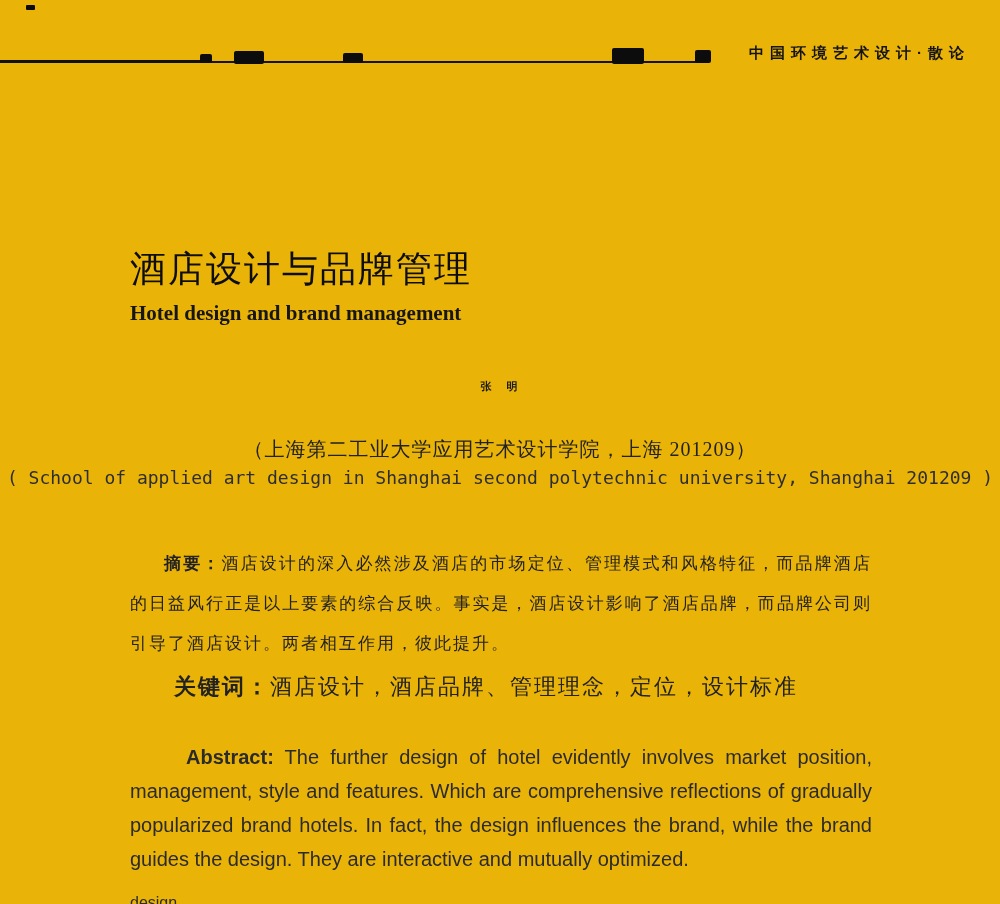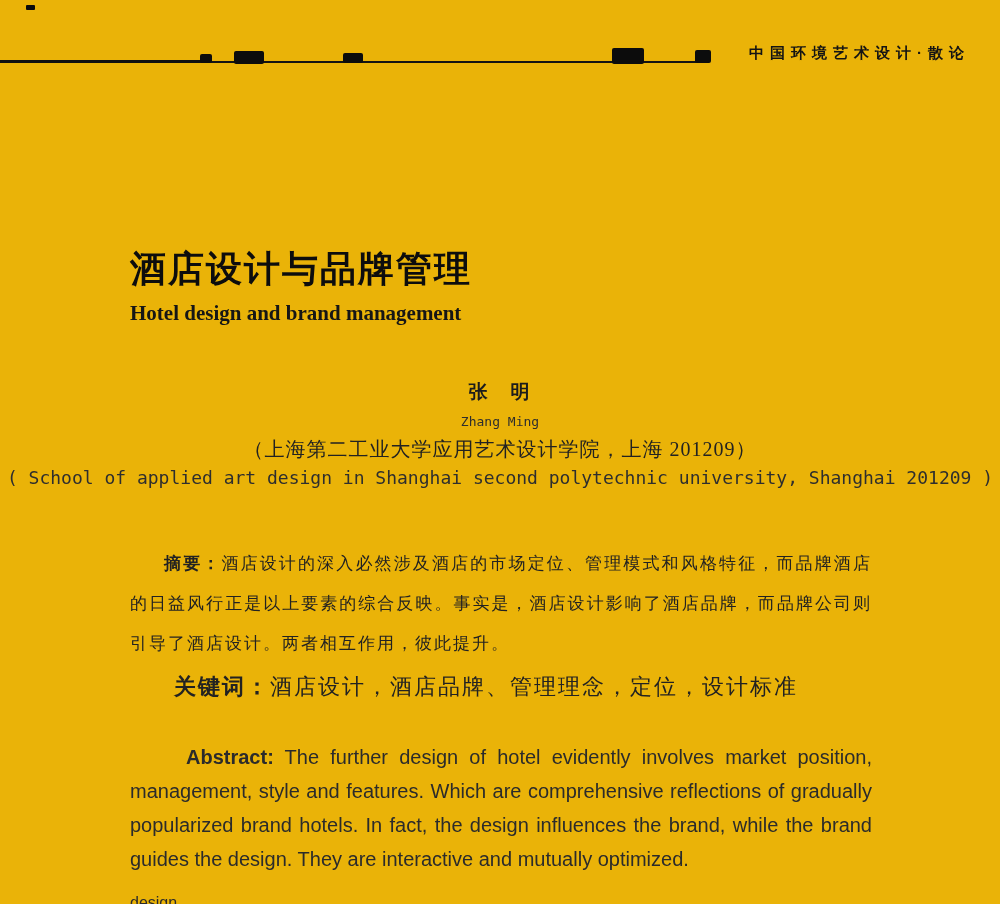--- a/index.html
+++ b/index.html
@@ -27,32 +27,32 @@
   .journal-label {
     position: absolute; right: 30px; top: 44px;
     font-family: "Liberation Sans", "DejaVu Sans", sans-serif;
     font-size: 15px; font-weight: bold; letter-spacing: 6px; color: #141414;
     white-space: nowrap;
   }
 
   
   .title-cn {
     position: absolute; left: 130px; top: 245px;
-    font-size: 36px; font-weight: bold; letter-spacing: 2px; color: #0d0d0d;
+    font-size: 36px; font-weight: normal; letter-spacing: 2px; color: #0d0d0d;
     white-space: nowrap;
   }
   .title-en {
     position: absolute; left: 130px; top: 301px;
     font-size: 21px; font-weight: bold; color: #161616;
     white-space: nowrap;
   }
 
   
   .center { position: absolute; left: 0; width: 1000px; text-align: center; white-space: nowrap; }
-  .author-cn { top: 379px; font-size: 19px; font-weight: 600; letter-spacing: 2px; color: #1c1c1c; }
+  .author-cn { top: 379px; font-size: 11px; font-weight: 600; letter-spacing: 2px; color: #1c1c1c; }
   .author-en { top: 414px; font-size: 13px; font-family: "DejaVu Sans Mono", "Liberation Mono", monospace; color: #2e2e2e; }
   .affil-cn  { top: 436px; font-size: 20px; letter-spacing: 1px; color: #222; }
   .affil-en  { top: 467px; font-size: 18px; font-family: "DejaVu Sans Mono", "Liberation Mono", monospace; color: #2e2e2e; }
 
   
   .abs-cn {
     position: absolute; left: 130px; top: 544px; width: 742px;
     font-size: 17px; line-height: 40px; letter-spacing: 2px;
     text-align: justify; text-indent: 2em; color: #222;
   }
@@ -96,21 +96,20 @@
   <div class="ink ink3"></div>
   <div class="ink ink4"></div>
   <div class="ink ink5"></div>
 
   <div class="journal-label">中国环境艺术设计·散论</div>
 
   <h1 class="title-cn" style="margin:0;">酒店设计与品牌管理</h1>
   <h2 class="title-en" style="margin:0;">Hotel design and brand management</h2>
 
   <div class="center author-cn">张　明</div>
-  <div class="center author-en">Zhang Ming</div>
   <div class="center affil-cn">（上海第二工业大学应用艺术设计学院，上海 201209）</div>
   <div class="center affil-en">( School of applied art design in Shanghai second polytechnic university, Shanghai  201209 )</div>
 
   <p class="abs-cn" style="margin:0;">
     <span class="lbl">摘要：</span><span>酒店设计的深入必然涉及酒店的市场定位、管理模式和风格特征，而品牌酒店的日益风行正是以上要素的综合反映。事实是，酒店设计影响了酒店品牌，而品牌公司则引导了酒店设计。两者相互作用，彼此提升。</span>
   </p>
   <p class="kw-cn" style="margin:0;">
     <span class="lbl">关键词：</span><span>酒店设计，酒店品牌、管理理念，定位，设计标准</span>
   </p>
 

